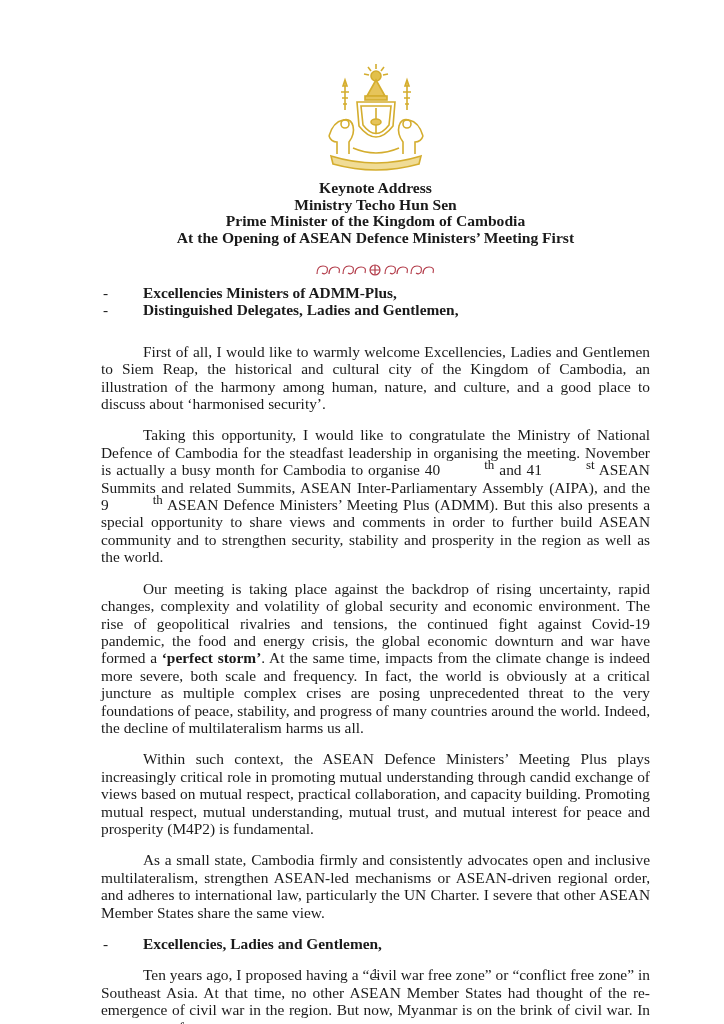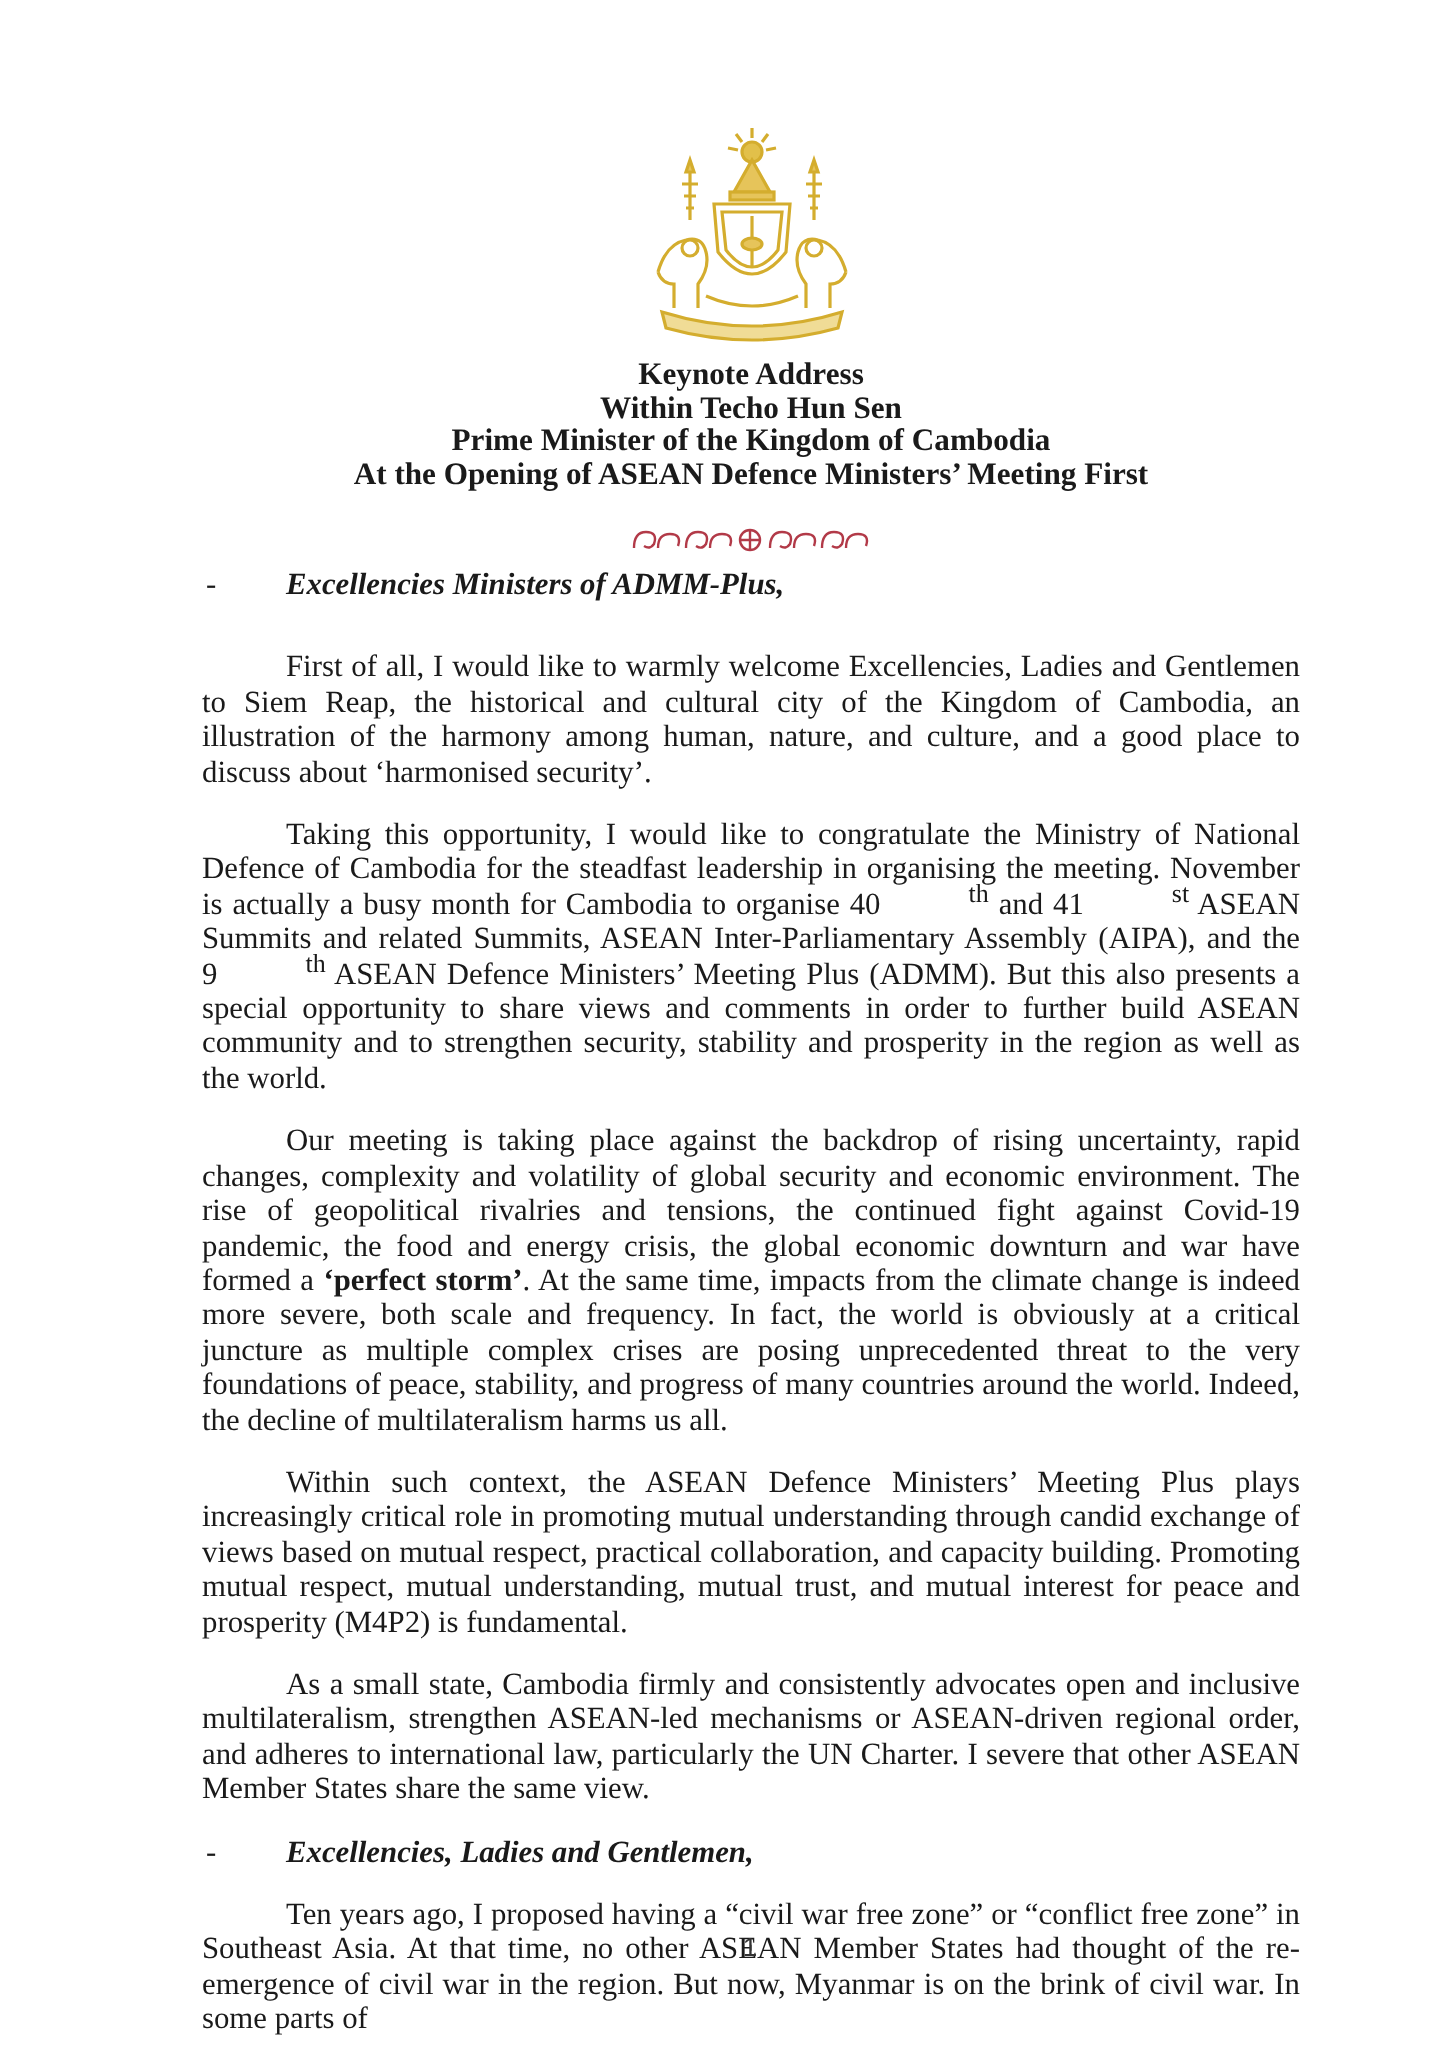--- a/index.html
+++ b/index.html
@@ -5,21 +5,21 @@
   html, body { margin: 0; padding: 0; background: #ffffff; }
   body { width: 724px; height: 1024px; position: relative; overflow: hidden;
          font-family: "Liberation Serif", "DejaVu Serif", serif; color: #1a1a1a; }
   .page { position: absolute; left: 13px; top: 0; width: 724px; height: 1024px; }
   .emblem { position: absolute; left: 310px; top: 62px; width: 106px; height: 112px; }
   .header { position: absolute; left: 88px; width: 549px; top: 180px; text-align: center;
             font-weight: bold; font-size: 15.6px; line-height: 16.6px; }
   .ornament { position: absolute; left: 300px; top: 262px; width: 124px; height: 16px; }
   .body { position: absolute; left: 88px; top: 284px; width: 549px; font-size: 15.4px; line-height: 17.4px; }
   .salute { list-style: none; margin: 0; padding: 0; }
-  .salute li { position: relative; padding-left: 42px; font-weight: bold; font-style: italic; margin: 0; }
+  .salute li { position: relative; padding-left: 42px; font-weight: bold; margin: 0; }
   .salute li::before { content: "-"; position: absolute; left: 2px; font-weight: normal; font-style: normal; }
   .para { text-indent: 42px; text-align: justify; margin: 0; }
   .p1 { margin-top: 24px; }
   .gap { margin-top: 14px; }
   sup { font-size: 13px; line-height: 0; vertical-align: 6px; padding-left: 44px; }
   .page-num { position: absolute; left: 0; width: 724px; top: 966px; text-align: center;
               font-family: "Liberation Sans", "DejaVu Sans", sans-serif; font-size: 13px; color: #333; }
 </style>
 </head>
 <body>
@@ -57,39 +57,40 @@
       <path d="M100 74 Q96 60 86 58 Q78 56 76 64 Q74 72 80 80 L80 92 M92 92 L92 80 Q98 80 100 74"></path>
       <circle cx="84" cy="62" r="4"></circle>
 
       <path d="M8 94 Q53 108 98 94 L96 102 Q53 114 10 102 Z" fill="#f0dc96"></path>
       <path d="M30 86 Q53 96 76 86"></path>
     </g>
   </svg>
 
   <div class="header">
     <div>Keynote Address</div>
-    <div>Within Techo Hun Sen</div>
+    <div>Ministry Techo Hun Sen</div>
     <div>Prime Minister of the Kingdom of Cambodia</div>
     <div>At the Opening of ASEAN Defence Ministers’ Meeting First</div>
   </div>
 
   <svg class="ornament" viewBox="0 0 124 16">
     <g fill="none" stroke="#b23a48" stroke-width="1.2">
       <path d="M4 12 Q4 4 10 4 Q16 4 14 10 Q12 13 9 11 M16 12 Q16 5 22 5 Q28 5 26 11"></path>
       <path d="M30 12 Q30 4 36 4 Q42 4 40 10 Q38 13 35 11 M42 12 Q42 5 48 5 Q54 5 52 11"></path>
       <circle cx="62" cy="8" r="5"></circle>
       <path d="M57 8 L67 8 M62 3 L62 13"></path>
       <path d="M72 12 Q72 4 78 4 Q84 4 82 10 Q80 13 77 11 M84 12 Q84 5 90 5 Q96 5 94 11"></path>
       <path d="M98 12 Q98 4 104 4 Q110 4 108 10 Q106 13 103 11 M110 12 Q110 5 116 5 Q122 5 120 11"></path>
     </g>
   </svg>
 
   <div class="body">
     <ul class="salute">
       <li>Excellencies Ministers of ADMM-Plus,</li>
+      <li>Distinguished Delegates, Ladies and Gentlemen,</li>
     </ul>
 
     <p class="para p1">First of all, I would like to warmly welcome Excellencies, Ladies and Gentlemen to Siem Reap, the historical and cultural city of the Kingdom of Cambodia, an illustration of the harmony among human, nature, and culture, and a good place to discuss about ‘harmonised security’.</p>
 
     <p class="para gap"><span>Taking this opportunity, I would like to congratulate the Ministry of National Defence of Cambodia for the steadfast leadership in organising the meeting. November is actually a busy month for Cambodia to organise 40</span><sup>th</sup><span> and 41</span><sup>st</sup><span> ASEAN Summits and related Summits, ASEAN Inter-Parliamentary Assembly (AIPA), and the 9</span><sup>th</sup><span> ASEAN Defence Ministers’ Meeting Plus (ADMM). But this also presents a special opportunity to share views and comments in order to further build ASEAN community and to strengthen security, stability and prosperity in the region as well as the world.</span></p>
 
     <p class="para gap"><span>Our meeting is taking place against the backdrop of rising uncertainty, rapid changes, complexity and volatility of global security and economic environment. The rise of geopolitical rivalries and tensions, the continued fight against Covid-19 pandemic, the food and energy crisis, the global economic downturn and war have formed a </span><b>‘perfect storm’</b><span>. At the same time, impacts from the climate change is indeed more severe, both scale and frequency. In fact, the world is obviously at a critical juncture as multiple complex crises are posing unprecedented threat to the very foundations of peace, stability, and progress of many countries around the world.  Indeed, the decline of multilateralism harms us all.</span></p>
 
     <p class="para gap">Within such context, the ASEAN Defence Ministers’ Meeting Plus plays increasingly critical role in promoting mutual understanding through candid exchange of views based on mutual respect, practical collaboration, and capacity building. Promoting mutual respect, mutual understanding, mutual trust, and mutual interest for peace and prosperity (M4P2) is fundamental.</p>
 

